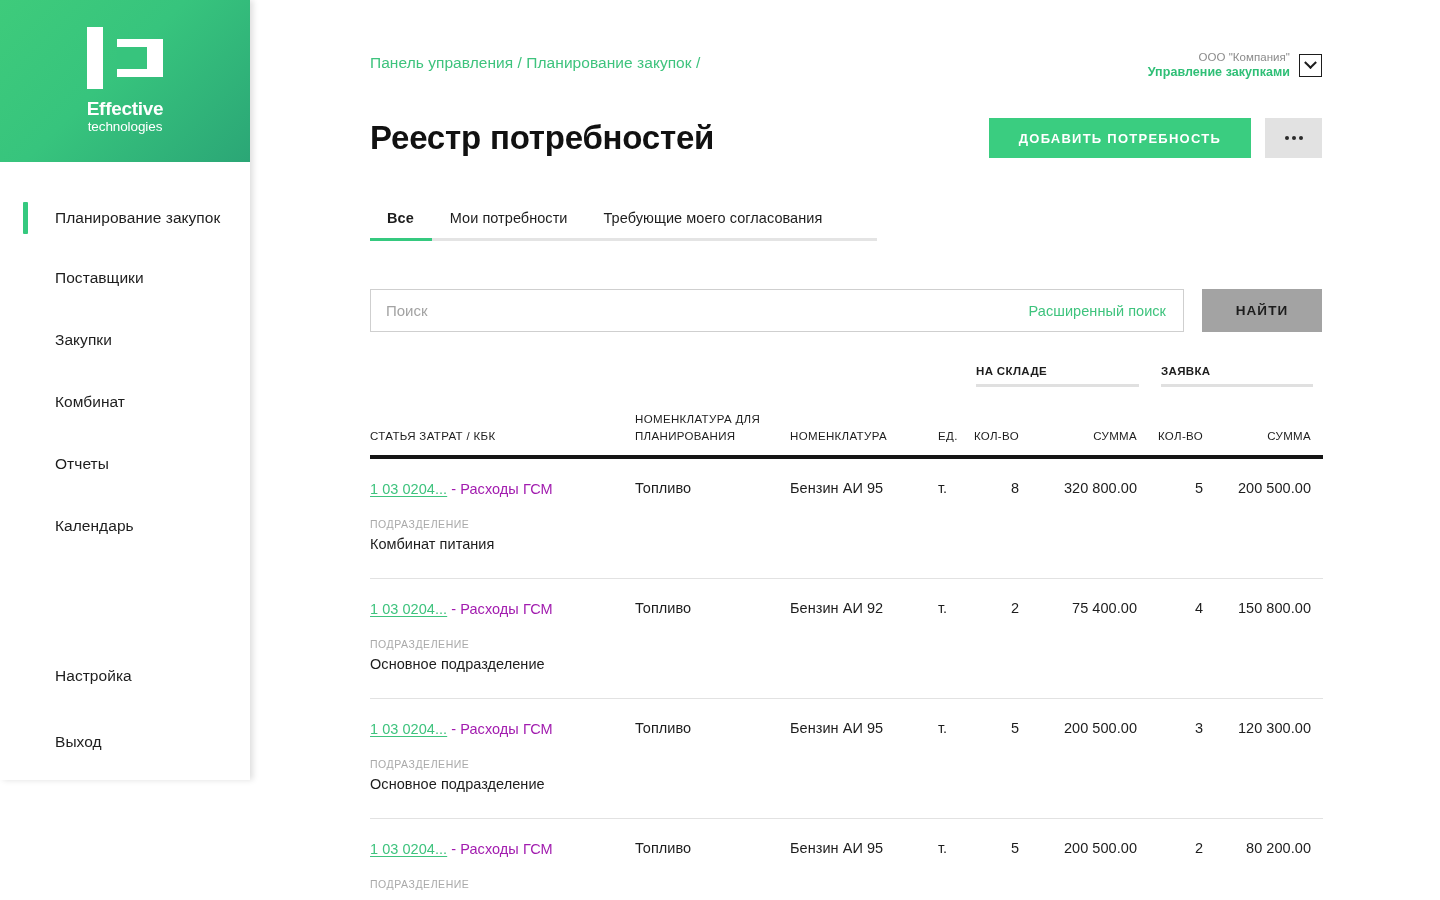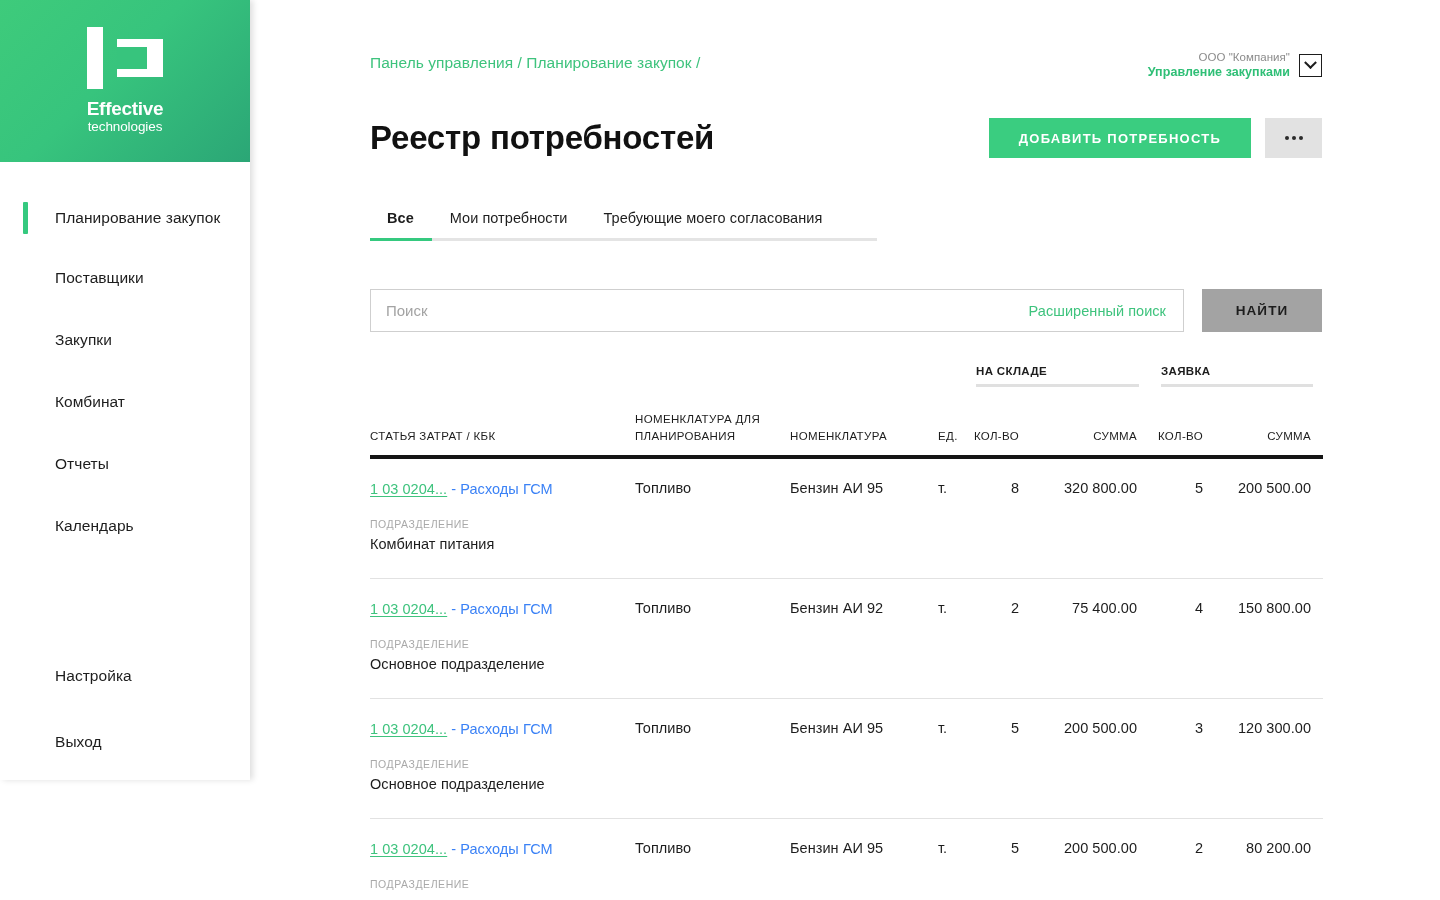--- a/index.html
+++ b/index.html
@@ -244,21 +244,21 @@
   tbody td.first { padding-left: 0; }
   tbody td.pad { padding-left: 12px; }
   tbody td.num { text-align: right; padding-right: 12px; }
   tbody tr:last-child td { border-bottom: none; }
 
   .kbk-line { line-height: 1.3; }
   .kbk-link {
     color: #3ec37d; text-decoration: underline;
     text-underline-offset: 2px; cursor: pointer;
   }
-  .kbk-rest { color: #3b82f6; }
+  .kbk-rest { color: #a21caf; }
   .sub-label {
     display: block; margin-top: 19px;
     font-size: 10.5px; color: #a9a9a9;
     letter-spacing: 0.55px; font-weight: normal;
   }
   .sub-value {
     display: block; margin-top: 6px;
     font-size: 14.5px; color: #1d1d1d;
   }
 </style>

